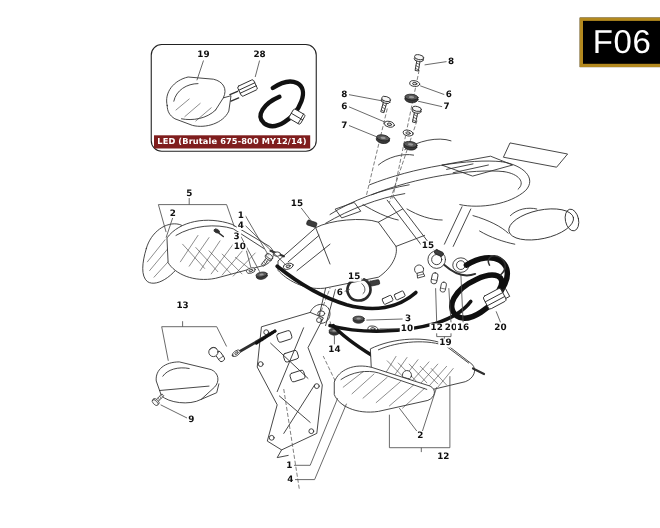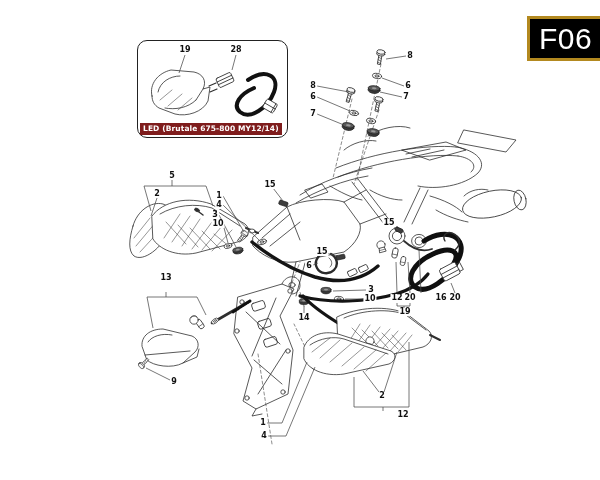--- a/index.html
+++ b/index.html
@@ -313,21 +313,21 @@
     <span class="callout" style="left: 166px; top: 278px;">13</span>
     <span class="callout" style="left: 174px; top: 382px;">9</span>
     <span class="callout" style="left: 304px; top: 318px;">14</span>
     <span class="callout" style="left: 309px; top: 266px;">6</span>
     <span class="callout" style="left: 322px; top: 252px;">15</span>
     <span class="callout" style="left: 371px; top: 290px;">3</span>
     <span class="callout" style="left: 370px; top: 299px;">10</span>
     <span class="callout" style="left: 389px; top: 223px;">15</span>
     <span class="callout" style="left: 397px; top: 298px;">12</span>
     <span class="callout" style="left: 410px; top: 298px;">20</span>
-    <span class="callout" style="left: 441px; top: 298px;">16</span>
+    <span class="callout" style="left: 421px; top: 298px;">16</span>
     <span class="callout" style="left: 405px; top: 312px;">19</span>
     <span class="callout" style="left: 455px; top: 298px;">20</span>
     <span class="callout" style="left: 382px; top: 396px;">2</span>
     <span class="callout" style="left: 383px; top: 415px; margin-left: 20px;">12</span>
     <span class="callout" style="left: 263px; top: 423px;">1</span>
     <span class="callout" style="left: 264px; top: 436px;">4</span>
     <span class="callout" style="left: 185px; top: 50px;">19</span>
     <span class="callout" style="left: 236px; top: 50px;">28</span>
   </div>
 

